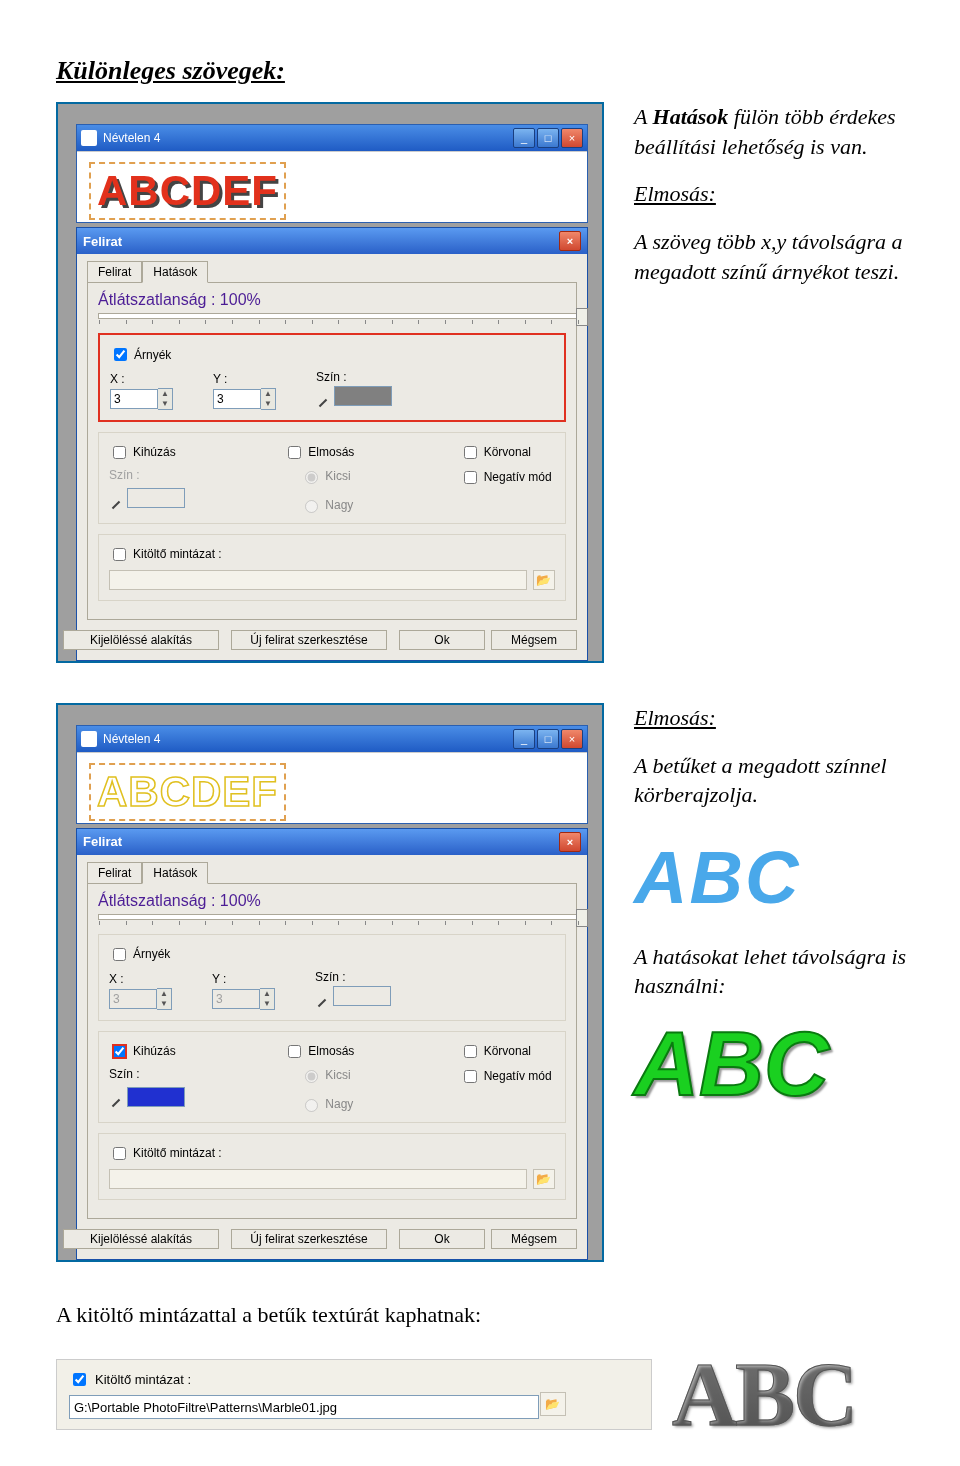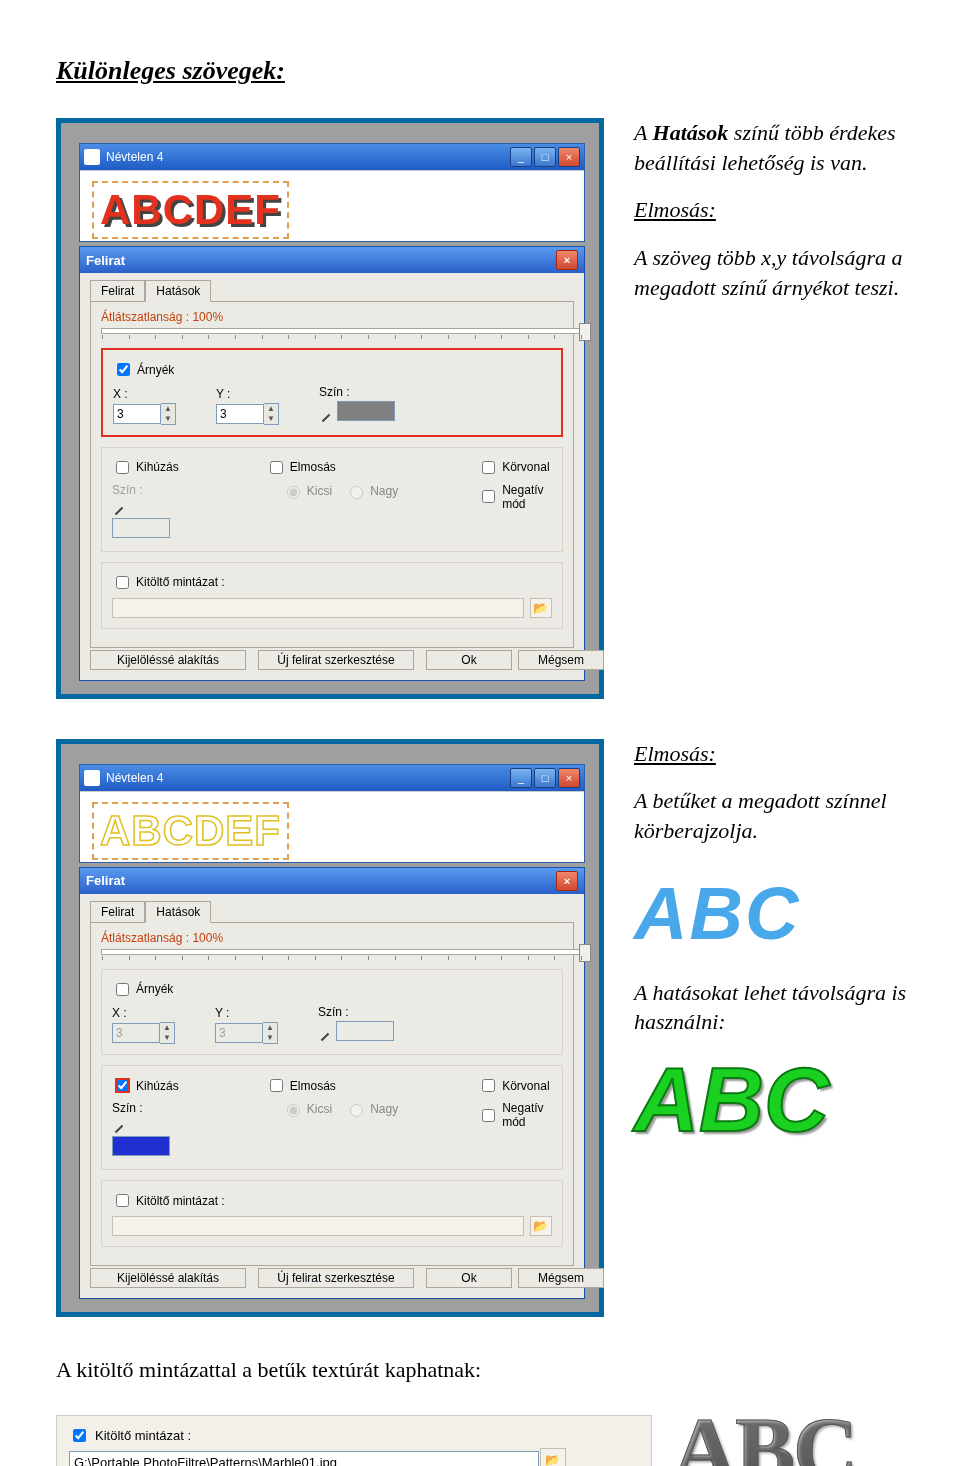--- a/index.html
+++ b/index.html
@@ -1,26 +1,26 @@
 <!DOCTYPE html>
 <html><head>
 <meta charset="utf-8">
 <style>
 body{margin:0;font-family:'Times New Roman',serif;background:#fff;color:#000;width:960px}
 .page{padding:56px 50px 30px 56px}
-.heading{font-size:26px;font-style:italic;font-weight:bold;text-decoration:underline;margin-bottom:32px}
+.heading{font-size:26px;font-style:italic;font-weight:bold;text-decoration:underline;margin-bottom:16px}
 .row{display:flex;gap:30px;margin-bottom:40px}
 .col-left{flex:0 0 548px}
 .col-right{flex:1;font-size:22px;font-style:italic;line-height:1.35}
 .col-right p{margin:0 0 18px 0}
 .col-right .sub{text-decoration:underline;font-style:italic}
 .col-right .bold{font-weight:bold}
 
 
-.shot{background:#9f9f9f;border:5px solid #0369a1;width:548px;padding:20px 14px 13px 18px;box-sizing:border-box;font-family:Tahoma,Arial,sans-serif;font-style:normal;font-size:12px}
+.shot{background:#9f9f9f;border:2px solid #0369a1;width:548px;padding:20px 14px 0 18px;box-sizing:border-box;font-family:Tahoma,Arial,sans-serif;font-style:normal;font-size:12px}
 
 
 .docwin{background:#eceae4;border:1px solid #2a5fb0}
 .docwin .titlebar{height:26px;background:linear-gradient(#4a8de6,#1f5bc4);color:#fff;display:flex;align-items:center;padding:0 4px;font-size:12px}
 .docwin .titlebar .appicon{width:16px;height:16px;background:#fff;border-radius:2px;margin-right:6px;display:inline-block}
 .winbtns{margin-left:auto;display:flex;gap:2px}
 .winbtn{width:20px;height:18px;background:linear-gradient(#7bb4f0,#3b78d0);border:1px solid #1a3f80;border-radius:2px;color:#fff;font-size:11px;display:flex;align-items:center;justify-content:center}
 .winbtn.close{background:linear-gradient(#f0876a,#d04830)}
 .docwin .canvas{background:#fff;height:70px;border-top:1px solid #ccc;position:relative}
 .sel{position:absolute;left:12px;top:10px;border:2px dashed #e0a050;padding:3px 6px;font-size:42px;font-weight:bold;font-family:Arial,sans-serif;letter-spacing:1px}
@@ -29,21 +29,21 @@
 
 
 .dlg{margin-top:4px;background:#eceae4;border:1px solid #1a50a8}
 .dlg .titlebar{height:26px;background:linear-gradient(#5a9af0,#2a60c8);color:#fff;display:flex;align-items:center;padding:0 6px;font-size:13px;font-weight:bold}
 .dlg .titlebar .xbtn{margin-left:auto;width:20px;height:18px;background:linear-gradient(#f0876a,#d04830);border:1px solid #a02810;border-radius:2px;color:#fff;font-size:11px;display:flex;align-items:center;justify-content:center}
 .dlg .body{padding:6px 10px 10px 10px}
 .tabs{display:flex;margin-bottom:0}
 .tab{padding:3px 10px;border:1px solid #aca899;background:#eceae4;font-size:12px;position:relative;top:1px}
 .tab.active{background:#eceae4;border-bottom-color:#eceae4;z-index:2}
 .panel{border:1px solid #aca899;padding:8px 10px;background:#eceae4}
-.lbl{font-size:12px;color:#c2410c}
+.lbl{font-size:16px;color:#4c1d95}
 .slider-track{height:4px;background:#fff;border:1px solid #aca899;margin:4px 0 14px 0;position:relative;width:480px}
 .slider-ticks{position:absolute;top:6px;left:0;right:0;display:flex;justify-content:space-between}
 .slider-tick{width:1px;height:4px;background:#888}
 .slider-thumb{position:absolute;left:0;top:-6px;width:10px;height:16px;background:#f0f0e8;border:1px solid #888}
 
 .groupbox{border:1px solid #d8d4c8;padding:10px 10px;margin-bottom:10px;position:relative}
 .groupbox.hl{border:2px solid #e03020}
 .finline{display:flex;align-items:flex-end;gap:40px}
 .field{display:flex;flex-direction:column;font-size:12px}
 .field label{margin-bottom:2px}
@@ -53,30 +53,30 @@
 .spinner span{flex:1;background:#e8e8e0;font-size:8px;text-align:center;line-height:9px;color:#555}
 .colbox{width:56px;height:18px;border:1px solid #7f9db9;display:inline-block}
 .eyedrop{width:14px;height:14px;display:inline-block;margin-right:4px;vertical-align:middle}
 .eyedrop::before{content:'';display:block;width:2px;height:10px;background:#444;transform:rotate(45deg);margin:2px 0 0 6px}
 
 .checkrow{display:flex;align-items:center;gap:4px;font-size:12px;margin-bottom:6px}
 .checkrow input[type=checkbox]{width:13px;height:13px}
 .checkrow.disabled{color:#a0a0a0}
 .checkrow.hl-check input{outline:2px solid #e03020;outline-offset:-1px}
 .radio{font-size:12px;display:flex;align-items:center;gap:4px;color:#888}
-.radiostack{display:flex;flex-direction:row;gap:13px;margin-left:16px}
+.radiostack{display:flex;flex-direction:column;gap:13px;margin-left:16px}
 
 .threecol{display:flex;gap:80px}
 .threecol .colm{flex:1}
 
 .pathbox{display:flex;align-items:center;gap:6px;margin-top:4px}
 .pathbox input{flex:1;height:18px;border:1px solid #c4c0b4;background:#f4f2ea;font-size:12px;padding:0 3px}
 .browse-icon{width:20px;height:18px;border:1px solid #c4c0b4;background:#f4f2ea;display:flex;align-items:center;justify-content:center;font-size:12px}
 
-.btnbar{display:flex;justify-content:flex-start;gap:6px;margin-top:2px}
+.btnbar{display:flex;justify-content:flex-end;gap:6px;margin-top:10px}
 .btn{padding:2px 12px;font-size:12px;background:#eceae4;border:1px solid #aca899;min-width:60px;text-align:center}
 .btn.wide{min-width:130px}
 .btnbar .spacer{flex:1}
 
 
 .abc-blue{font-family:Arial,sans-serif;font-weight:bold;font-size:74px;color:#49a8ea;letter-spacing:2px;margin:14px 0}
 .abc-green{font-family:Arial,sans-serif;font-weight:900;font-size:90px;color:#1ad020;-webkit-text-stroke:2px #0a7a10;text-shadow:3px 3px 2px rgba(0,0,0,.4);letter-spacing:0;margin:8px 0;line-height:1}
 
 
 .bottom-row{display:flex;gap:20px;align-items:center;margin-top:16px}
@@ -239,21 +239,21 @@
               <div class="btn wide">Új felirat szerkesztése</div>
               <div class="spacer"></div>
               <div class="btn">Ok</div>
               <div class="btn">Mégsem</div>
             </div>
           </div>
         </div>
       </div>
     </div>
     <div class="col-right">
-      <p><span>A </span><span class="bold">Hatások</span><span> színű több érdekes beállítási lehetőség is van.</span></p>
+      <p><span>A </span><span class="bold">Hatások</span><span> fülön több érdekes beállítási lehetőség is van.</span></p>
       <p><span class="sub">Elmosás:</span></p>
       <p>A szöveg több x,y távolságra a megadott színű árnyékot teszi.</p>
     </div>
   </div>
 
   <div class="row">
     <div class="col-left">
       <div class="shot">
         <div class="docwin">
           <div class="titlebar">

